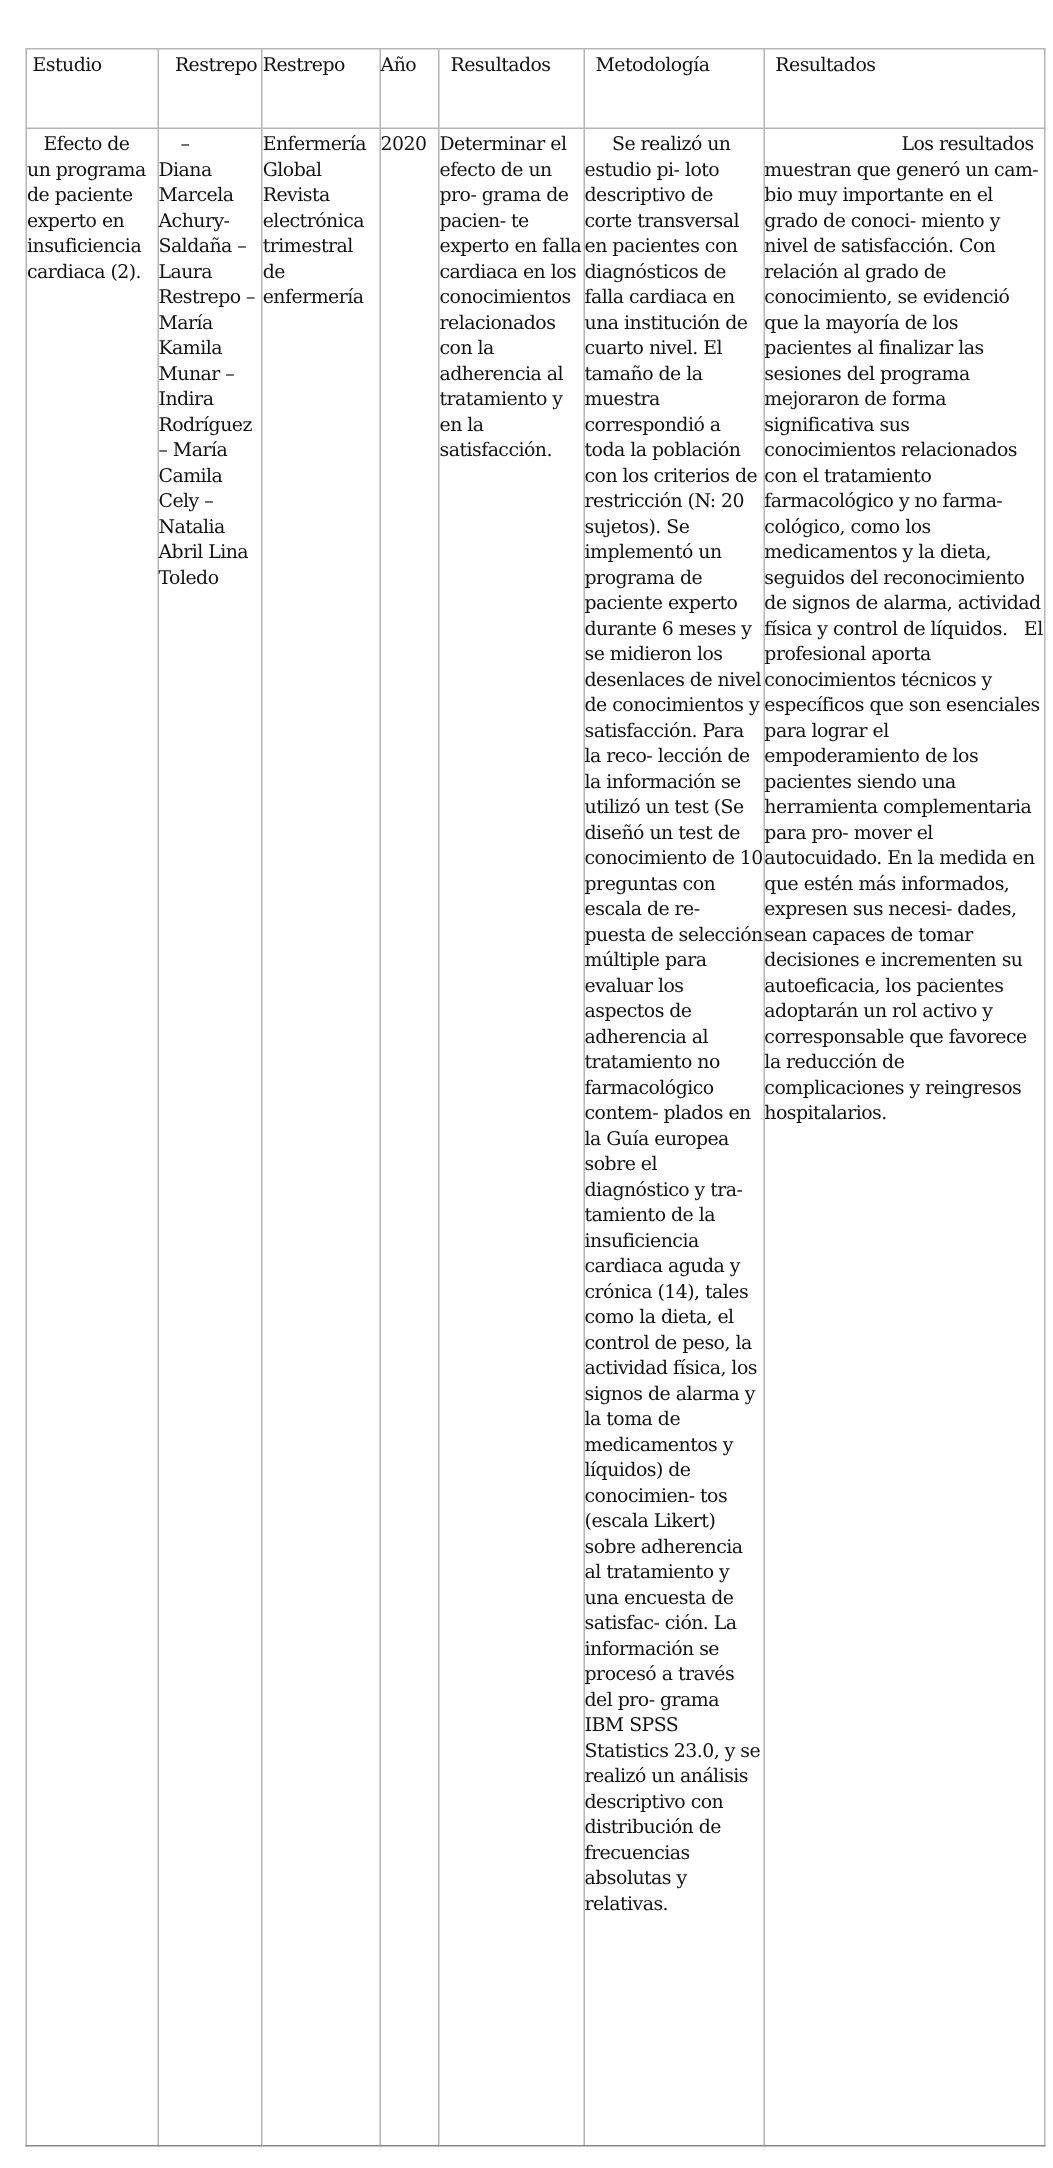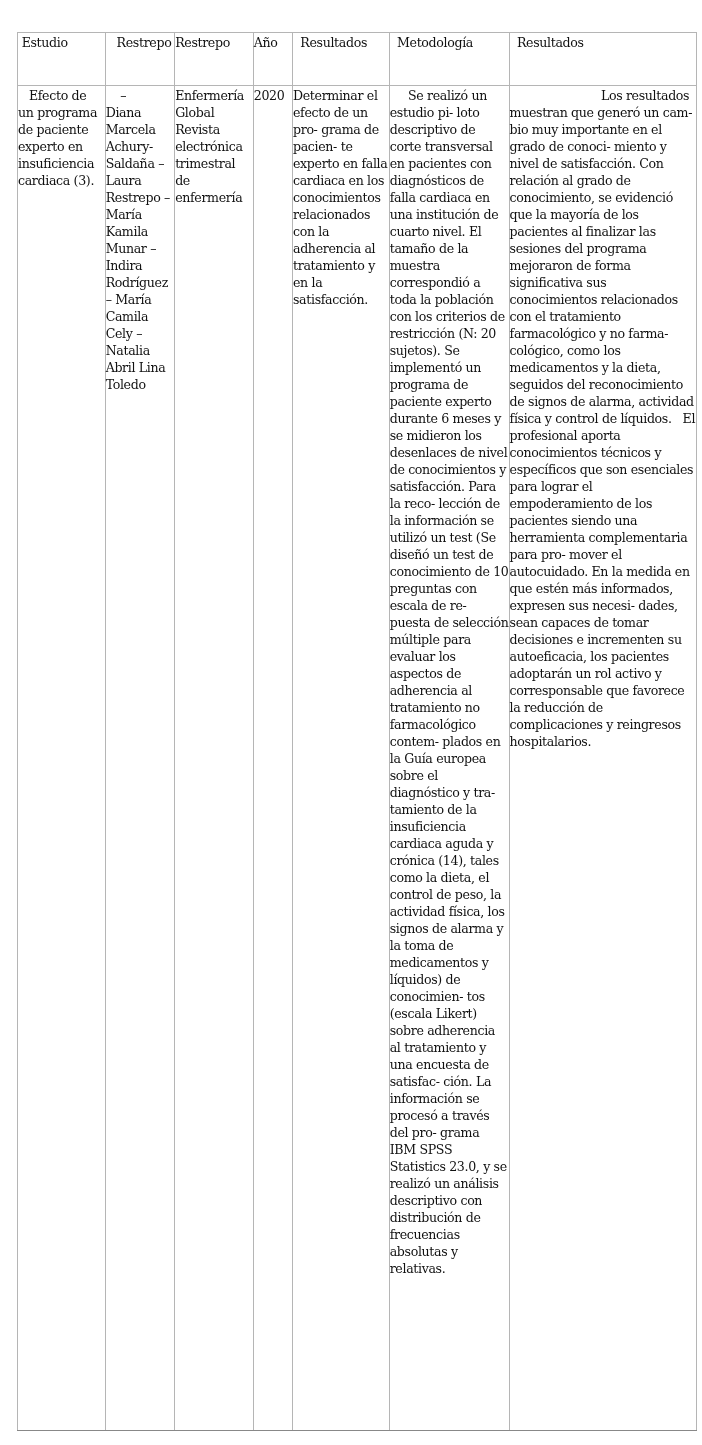--- a/index.html
+++ b/index.html
@@ -58,21 +58,21 @@
           <span class="cell-text">  Metodología</span>
         </th>
       <th>
           <span class="cell-text">  Resultados</span>
         </th>
     </tr>
   </thead>
   <tbody>
     <tr class="data-row">
       <td>
-          <span class="cell-text">   Efecto de un programa de paciente experto en insuficiencia  cardiaca (3).</span>
+          <span class="cell-text">   Efecto de un programa de paciente experto en insuficiencia  cardiaca (2).</span>
         </td>
       <td>
           <span class="cell-text">    –
 Diana Marcela Achury-Saldaña – Laura Restrepo – María Kamila Munar – Indira Rodríguez  – María Camila Cely – Natalia Abril Lina Toledo</span>
         </td>
       <td>
           <span class="cell-text">Enfermería  Global Revista electrónica trimestral de enfermería</span>
         </td>
       <td>
           <span class="cell-text">2020</span>

